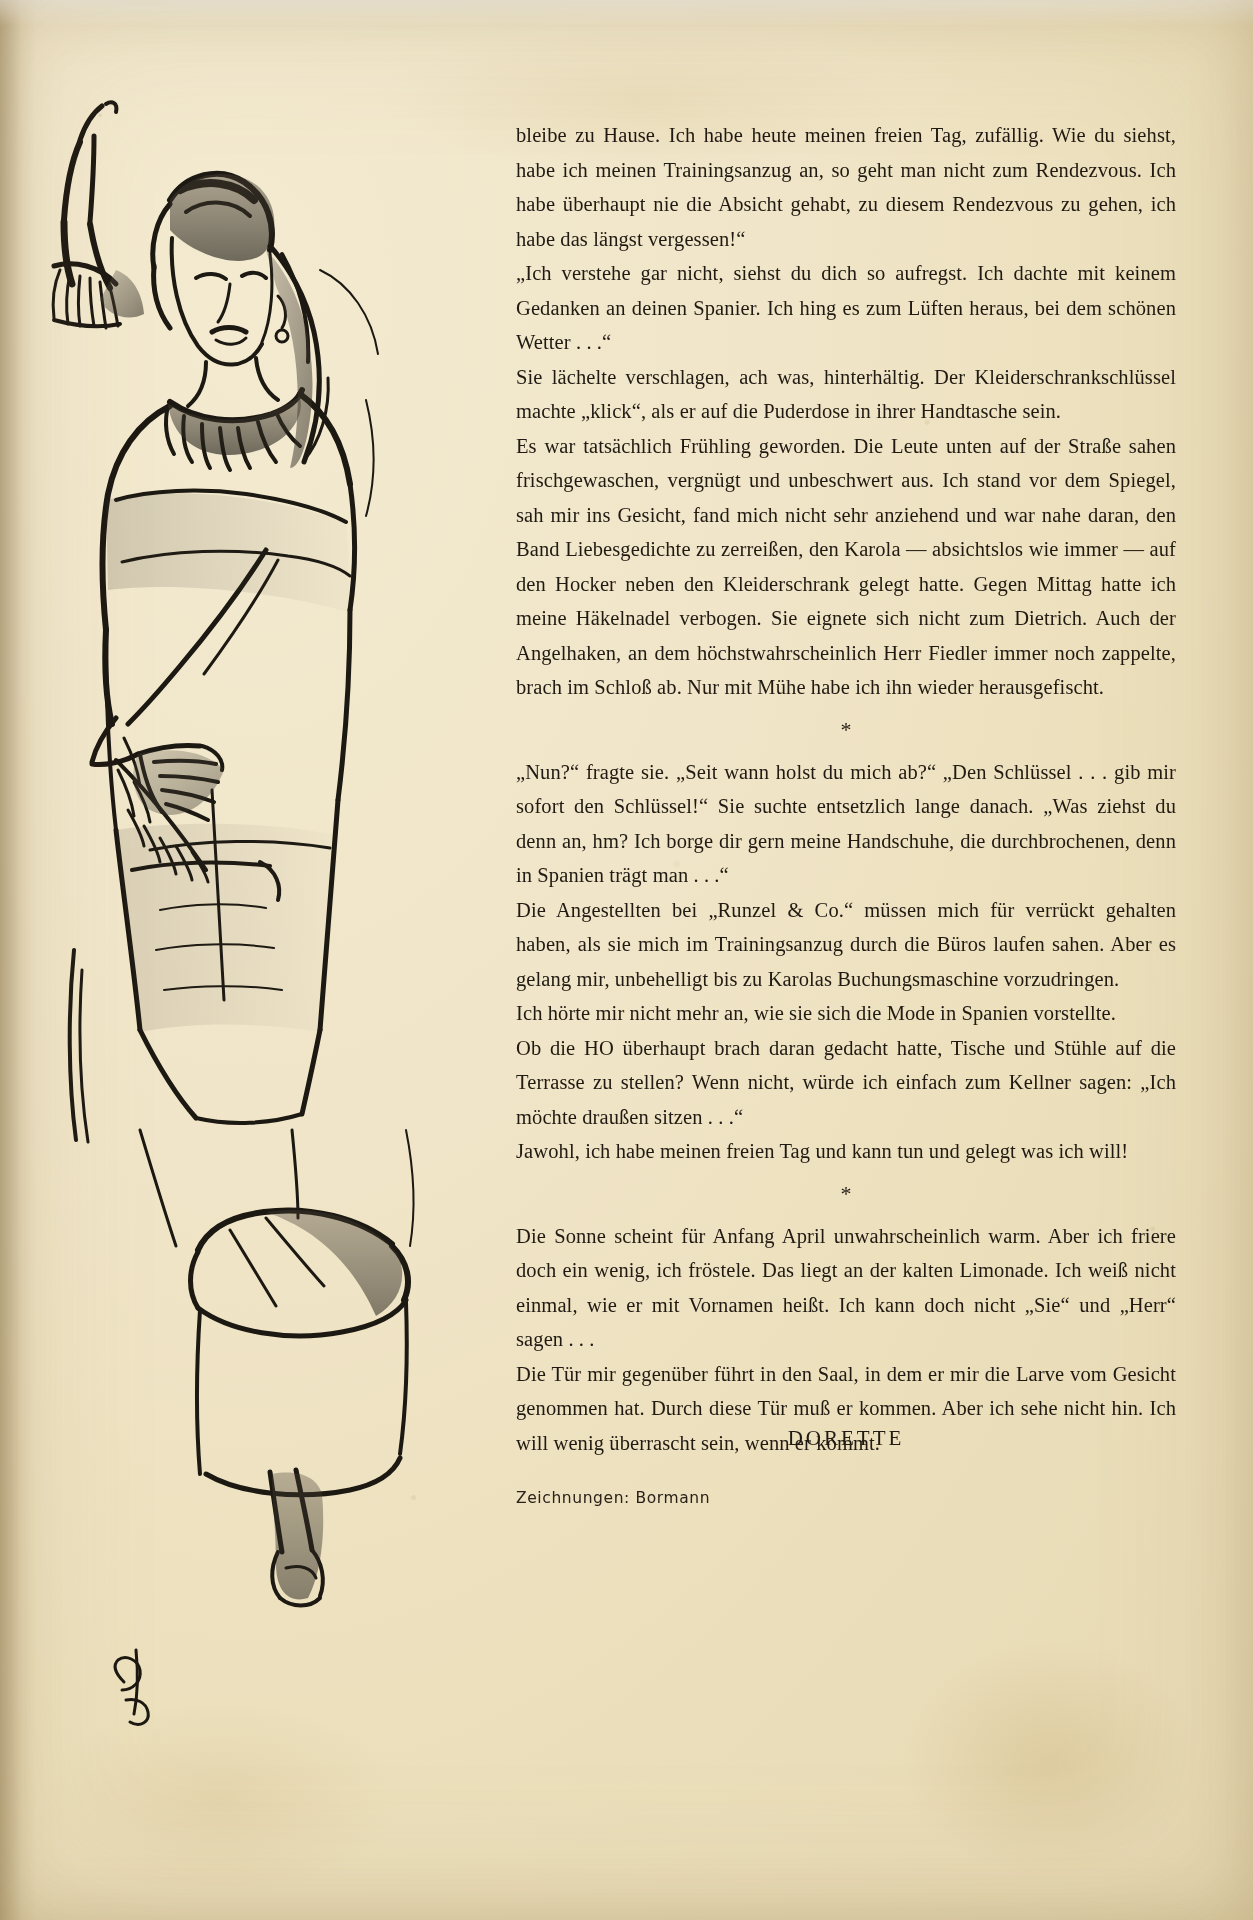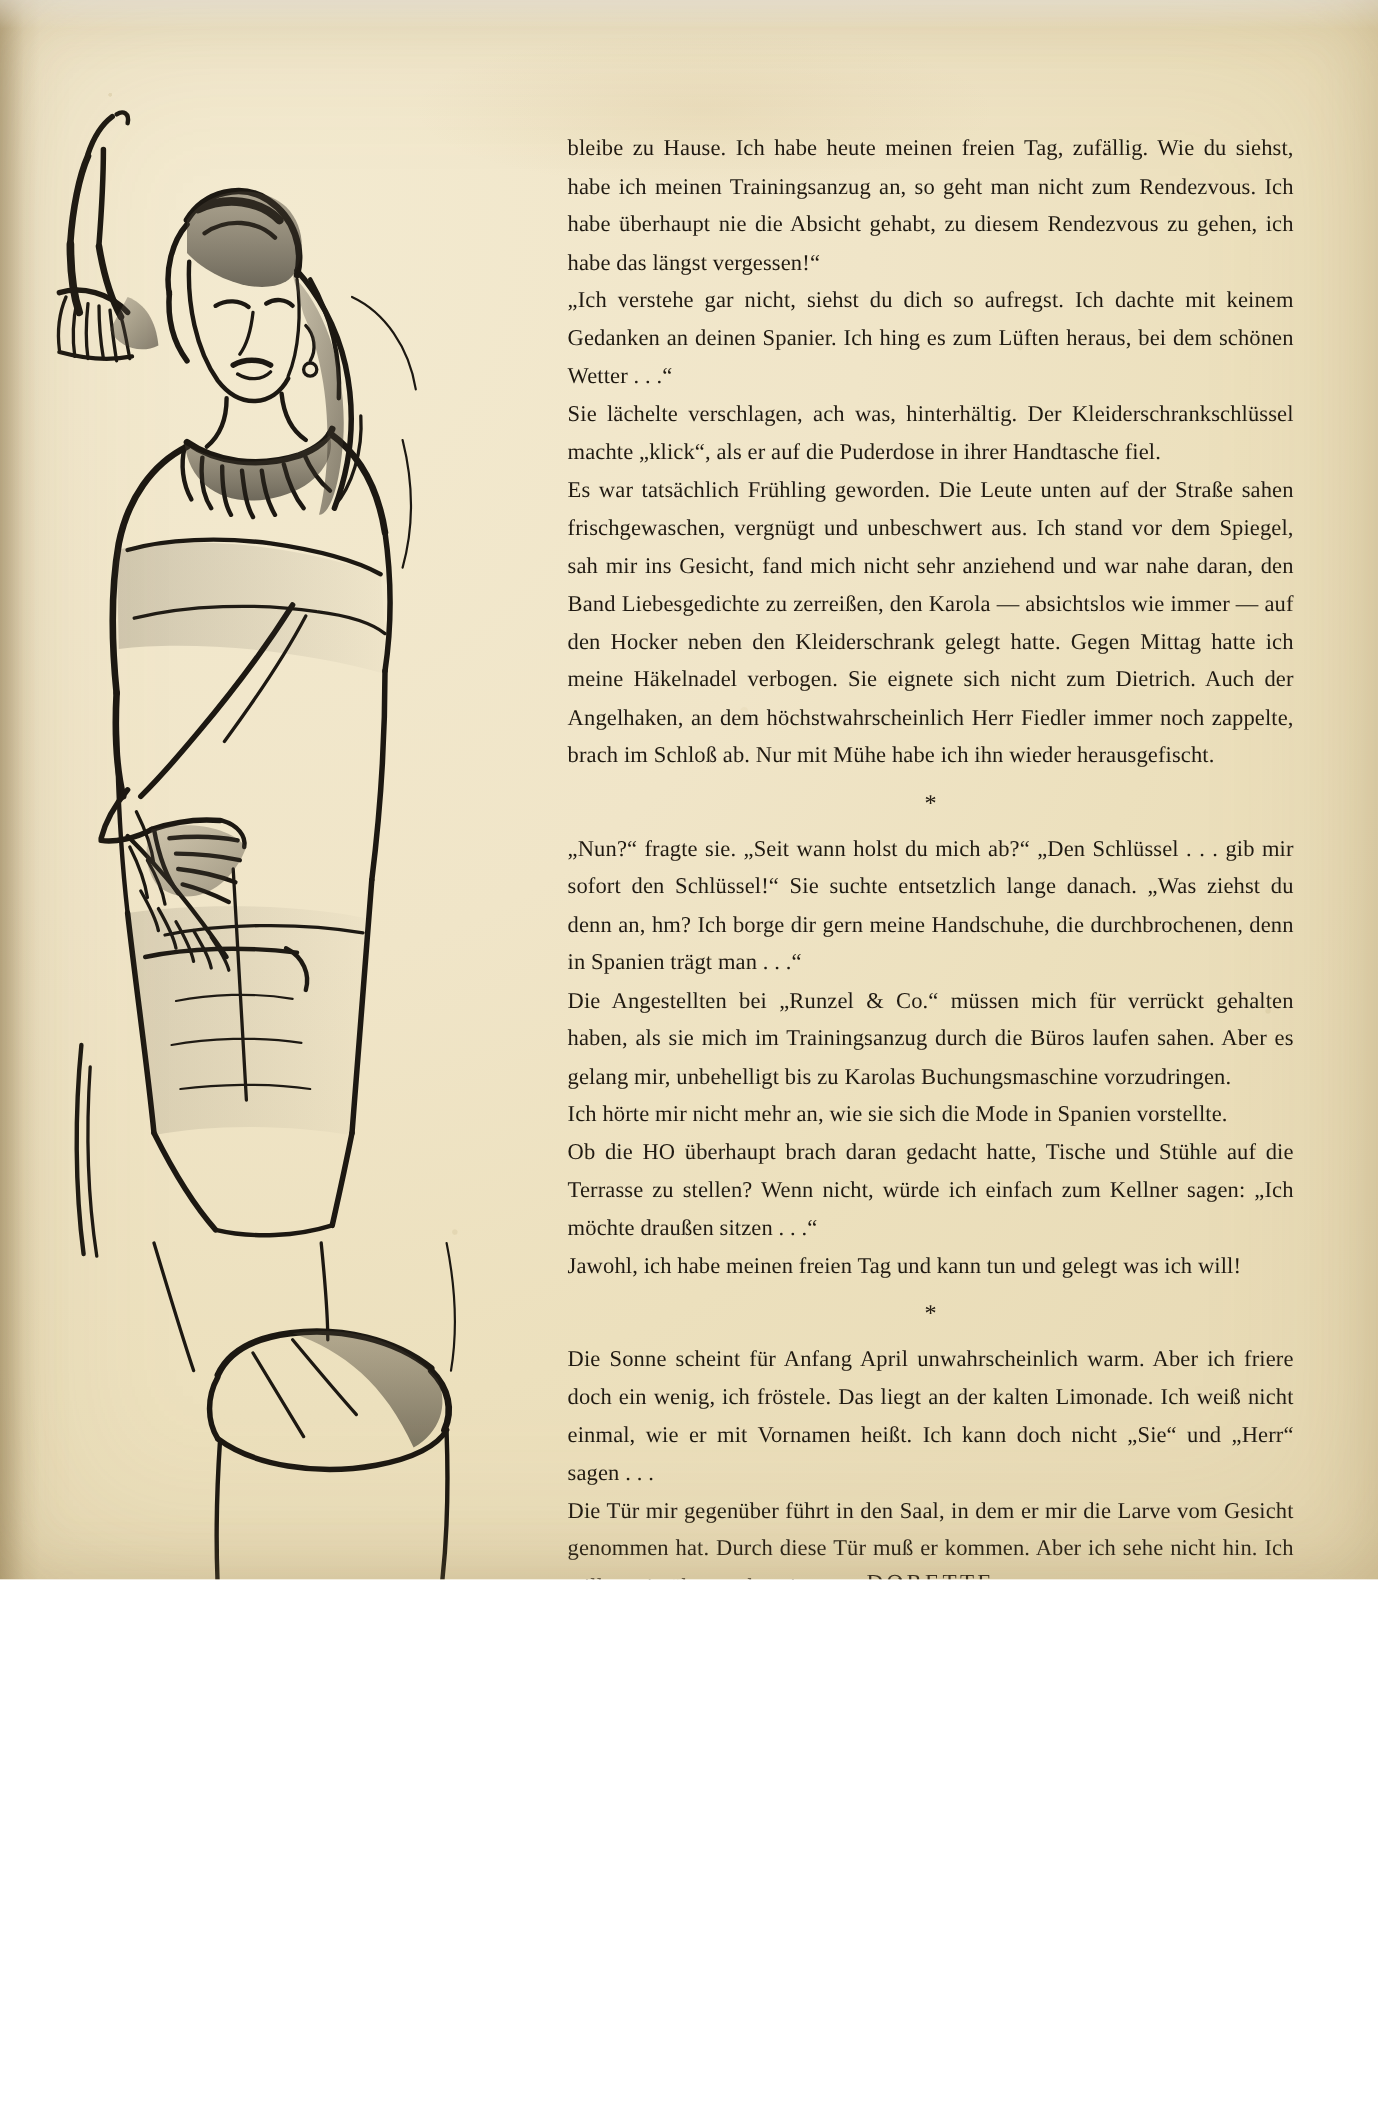--- a/index.html
+++ b/index.html
@@ -6,21 +6,21 @@
     margin: 0;
     padding: 0;
     background: #ffffff;
   }
   body {
     font-family: "Liberation Serif", serif;
   }
   .page {
     position: relative;
     width: 1253px;
-    height: 1436px;
+    height: 1920px;
     overflow: hidden;
     background:
       radial-gradient(ellipse at 20% 15%, #f3ead0 0%, #f0e5c8 38%, #ece0bd 62%, #e6d8b2 100%);
   }
   
   .grain {
     position: absolute;
     inset: 0;
     pointer-events: none;
     background-image:
@@ -278,21 +278,21 @@
         <path d="M104 1612 C 96 1604, 92 1596, 98 1590 C 106 1584, 118 1590, 120 1600 C 122 1612, 112 1620, 102 1620"></path>
         <path d="M116 1580 C 118 1600, 118 1624, 114 1644"></path>
         <path d="M106 1630 C 116 1628, 126 1632, 128 1642 C 130 1652, 120 1658, 110 1652"></path>
       </g>
     </svg>
   </div>
 
   <div class="column">
     <p class="para">bleibe zu Hause. Ich habe heute meinen freien Tag, zufällig. Wie du siehst, habe ich meinen Trainingsanzug an, so geht man nicht zum Rendezvous. Ich habe überhaupt nie die Absicht gehabt, zu diesem Rendezvous zu gehen, ich habe das längst vergessen!“</p>
     <p class="para">„Ich verstehe gar nicht, siehst du dich so aufregst. Ich dachte mit keinem Gedanken an deinen Spanier. Ich hing es zum Lüften heraus, bei dem schönen Wetter . . .“</p>
-    <p class="para">Sie lächelte verschlagen, ach was, hinterhältig. Der Kleiderschrankschlüssel machte „klick“, als er auf die Puderdose in ihrer Handtasche fiel.</p>
+    <p class="para">Sie lächelte verschlagen, ach was, hinterhältig. Der Kleiderschrankschlüssel machte „klick“, als er auf die Puderdose in ihrer Handtasche sein.</p>
     <p class="para">Es war tatsächlich Frühling geworden. Die Leute unten auf der Straße sahen frischgewaschen, vergnügt und unbeschwert aus. Ich stand vor dem Spiegel, sah mir ins Gesicht, fand mich nicht sehr anziehend und war nahe daran, den Band Liebesgedichte zu zerreißen, den Karola — absichtslos wie immer — auf den Hocker neben den Kleiderschrank gelegt hatte. Gegen Mittag hatte ich meine Häkelnadel verbogen. Sie eignete sich nicht zum Dietrich. Auch der Angelhaken, an dem höchstwahrscheinlich Herr Fiedler immer noch zappelte, brach im Schloß ab. Nur mit Mühe habe ich ihn wieder herausgefischt.</p>
 
     <div class="sep">*</div>
 
     <p class="para">„Nun?“ fragte sie. „Seit wann holst du mich ab?“ „Den Schlüssel . . . gib mir sofort den Schlüssel!“ Sie suchte entsetzlich lange danach. „Was ziehst du denn an, hm? Ich borge dir gern meine Handschuhe, die durchbrochenen, denn in Spanien trägt man . . .“</p>
     <p class="para">Die Angestellten bei „Runzel &amp; Co.“ müssen mich für verrückt gehalten haben, als sie mich im Trainingsanzug durch die Büros laufen sahen. Aber es gelang mir, unbehelligt bis zu Karolas Buchungsmaschine vorzudringen.</p>
     <p class="para">Ich hörte mir nicht mehr an, wie sie sich die Mode in Spanien vorstellte.</p>
     <p class="para">Ob die HO überhaupt brach daran gedacht hatte, Tische und Stühle auf die Terrasse zu stellen? Wenn nicht, würde ich einfach zum Kellner sagen: „Ich möchte draußen sitzen . . .“</p>
     <p class="para">Jawohl, ich habe meinen freien Tag und kann tun und gelegt was ich will!</p>
 

